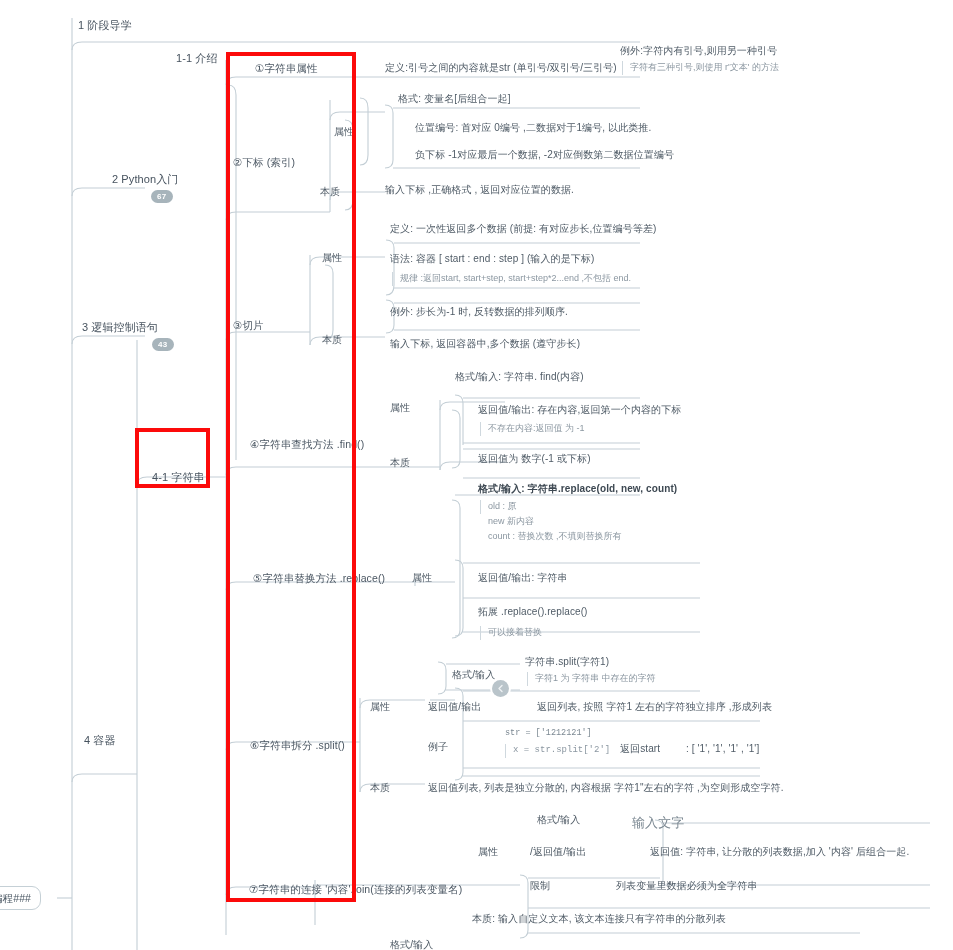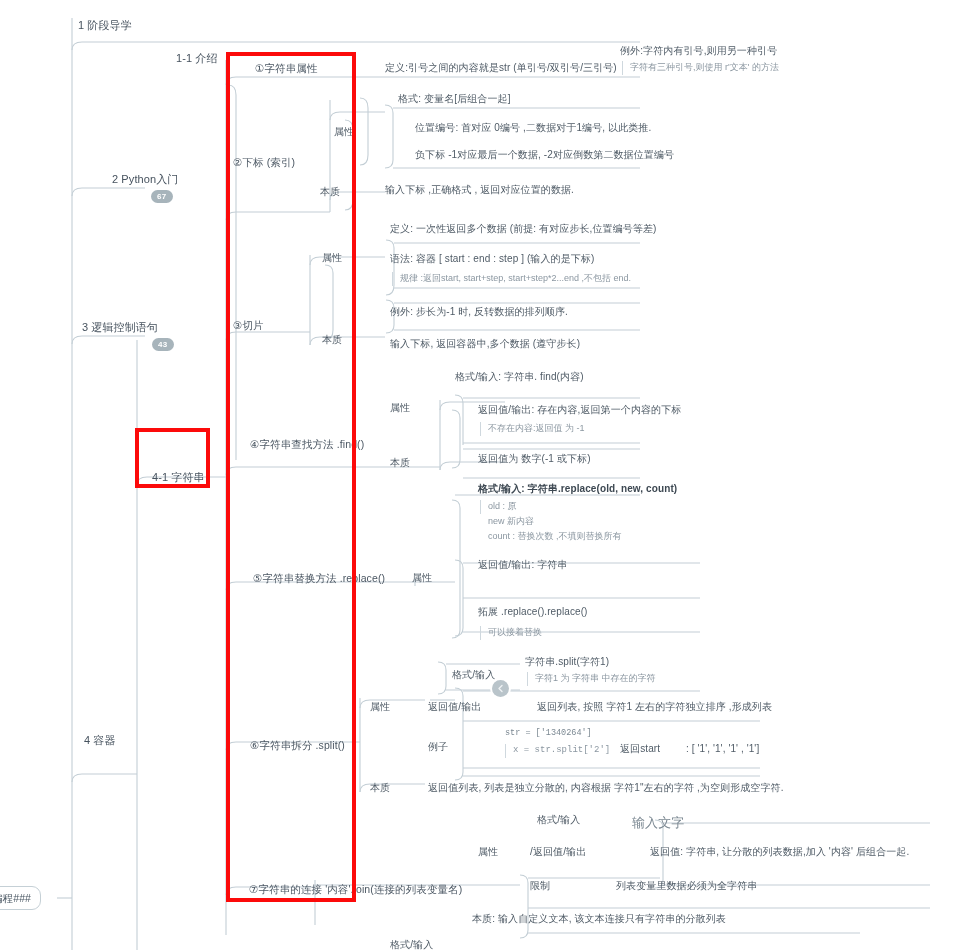--- a/index.html
+++ b/index.html
@@ -225,34 +225,34 @@
   <div class="node lvl3" style="left:478px;top:403px;">返回值/输出: 存在内容,返回第一个内容的下标</div>
   <div class="note" style="left:480px;top:422px;">不存在内容:返回值 为 -1</div>
   <div class="node lvl3" style="left:478px;top:452px;">返回值为 数字(-1 或下标)</div>
 
   <div class="node lvl2" style="left:253px;top:571px;">⑤字符串替换方法 .replace()</div>
   <div class="node lvl3" style="left:412px;top:571px;">属性</div>
   <div class="node lvl3 strong" style="left:478px;top:482px;">格式/输入:  字符串.replace(old, new, count)</div>
   <div class="note" style="left:480px;top:500px;">old : 原</div>
   <div class="note" style="left:480px;top:515px;border-left-color:transparent;">new  新内容</div>
   <div class="note" style="left:480px;top:530px;border-left-color:transparent;">count : 替换次数 ,不填则替换所有</div>
-  <div class="node lvl3" style="left:478px;top:558px;">返回值/输出:  字符串</div>
+  <div class="node lvl3" style="left:478px;top:571px;">返回值/输出:  字符串</div>
   <div class="node lvl3" style="left:478px;top:605px;">拓展   .replace().replace()</div>
   <div class="note" style="left:480px;top:626px;">可以接着替换</div>
 
   <div class="node lvl2" style="left:250px;top:738px;">⑥字符串拆分 .split()</div>
   <div class="node lvl3" style="left:452px;top:668px;">格式/输入</div>
   <div class="node lvl3" style="left:370px;top:700px;">属性</div>
   <div class="node lvl3" style="left:370px;top:781px;">本质</div>
   <div class="node lvl3" style="left:525px;top:655px;">字符串.split(字符1)</div>
   <div class="note" style="left:527px;top:672px;">字符1  为  字符串   中存在的字符</div>
   <div class="node lvl3" style="left:428px;top:700px;">返回值/输出</div>
   <div class="node lvl3" style="left:537px;top:700px;">返回列表, 按照  字符1  左右的字符独立排序 ,形成列表</div>
   <div class="node lvl3" style="left:428px;top:740px;">例子</div>
-  <div class="mono" style="position:absolute;left:505px;top:728px;">str = ['1340264']</div>
+  <div class="mono" style="position:absolute;left:505px;top:728px;">str = ['1212121']</div>
   <div class="note mono" style="left:505px;top:744px;">x = str.split['2']</div>
   <div class="node lvl3" style="left:620px;top:742px;">返回start</div>
   <div class="node lvl3" style="left:686px;top:742px;">: [ '1',  '1',  '1' , '1']</div>
   <div class="node lvl3" style="left:428px;top:781px;">返回值列表,  列表是独立分散的, 内容根据 字符1"左右的字符 ,为空则形成空字符.</div>
 
   <div class="toggle" style="left:492px;top:680px;">
     <svg width="9" height="9" viewBox="0 0 9 9" aria-hidden="true">
       <path d="M6 1.5 L3 4.5 L6 7.5" fill="none" stroke="#eef2f4" stroke-width="1.4" stroke-linecap="round" stroke-linejoin="round"></path>
     </svg>
   </div>

